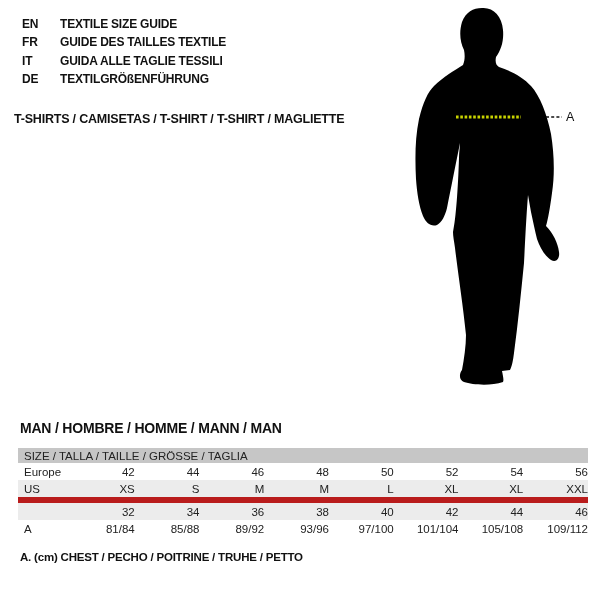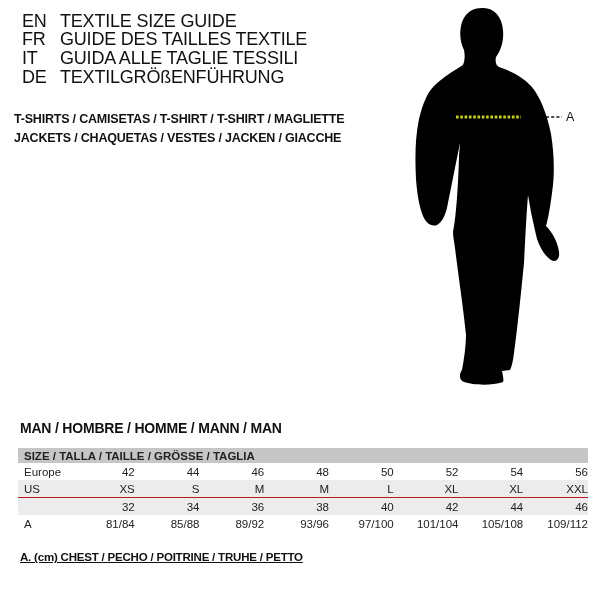--- a/index.html
+++ b/index.html
@@ -1,33 +1,33 @@
 <!DOCTYPE html>
 <html><head>
 <meta charset="utf-8">
 <style>
   html,body{margin:0;padding:0;}
   body{
     width:600px;height:600px;background:#ffffff;position:relative;
     font-family:"Liberation Sans", sans-serif;color:#111;overflow:hidden;
   }
   .lang-list{position:absolute;left:22px;top:12px;}
-  .lang-row{display:flex;height:18.6px;align-items:center;font-weight:normal;font-size:18px;letter-spacing:-0.2px;}
+  .lang-row{display:flex;height:18.6px;align-items:flex-end;font-weight:bold;font-size:12px;letter-spacing:-0.2px;}
   .lang-code{width:38px;}
   .categories{position:absolute;left:14px;top:110px;font-weight:bold;font-size:12.5px;line-height:19px;letter-spacing:-0.2px;}
   .figure-wrap{position:absolute;left:400px;top:5px;width:180px;height:390px;}
   .section-title{position:absolute;left:20px;top:420px;font-weight:bold;font-size:14px;letter-spacing:-0.2px;}
   table.size-table{position:absolute;left:18px;top:448px;width:570px;border-collapse:collapse;table-layout:fixed;}
   .size-table col.c-lbl{width:52px;}
-  .size-table tr.hdr td{background:#c6c6c6;height:15px;font-size:11.5px;color:#222;text-align:left;padding:0 4px 0 6px;font-weight:bold;}
+  .size-table tr.hdr td{background:#c6c6c6;height:15px;font-size:11.5px;color:#222;text-align:left;padding:0 4px 0 6px;}
   .size-table tbody td{height:17px;font-size:11.5px;color:#222;text-align:right;padding:0;vertical-align:middle;}
   .size-table tbody td.lbl{text-align:left;padding-left:6px;margin-left:33px;}
   .size-table tr.alt{background:#ececec;}
-  .size-table tr.alt + tr.alt td{border-top:1px solid #b91c1c;}
-  .footnote{position:absolute;left:20px;top:551px;font-weight:bold;font-size:11.5px;letter-spacing:-0.2px;text-decoration:underline;}
+  .size-table tr.alt + tr.alt td{border-top:6px solid #b91c1c;}
+  .footnote{position:absolute;left:20px;top:551px;font-weight:bold;font-size:11.5px;letter-spacing:-0.2px;}
 </style>
 </head>
 <body>
 
 <div class="lang-list">
   <div class="lang-row">
     <span class="lang-code">EN</span>
     <span class="lang-label">TEXTILE SIZE GUIDE</span>
   </div>
   <div class="lang-row">
@@ -39,21 +39,20 @@
     <span class="lang-label">GUIDA ALLE TAGLIE TESSILI</span>
   </div>
   <div class="lang-row">
     <span class="lang-code">DE</span>
     <span class="lang-label">TEXTILGRÖßENFÜHRUNG</span>
   </div>
 </div>
 
 <div class="categories">
   <div>T-SHIRTS / CAMISETAS / T-SHIRT / T-SHIRT / MAGLIETTE</div>
-  <div>JACKETS / CHAQUETAS / VESTES / JACKEN / GIACCHE</div>
 </div>
 
 <div class="figure-wrap">
   <svg width="180" height="390" viewBox="0 0 180 390" aria-hidden="true">
     <path fill="#000000" d="M82,3
       C93,2 102,11 103,25
       C104,36 101,45 96,52
       C95,57 96,60 99,62
       C111,66 123,72 131,81
       C140,91 147,109 151,129

